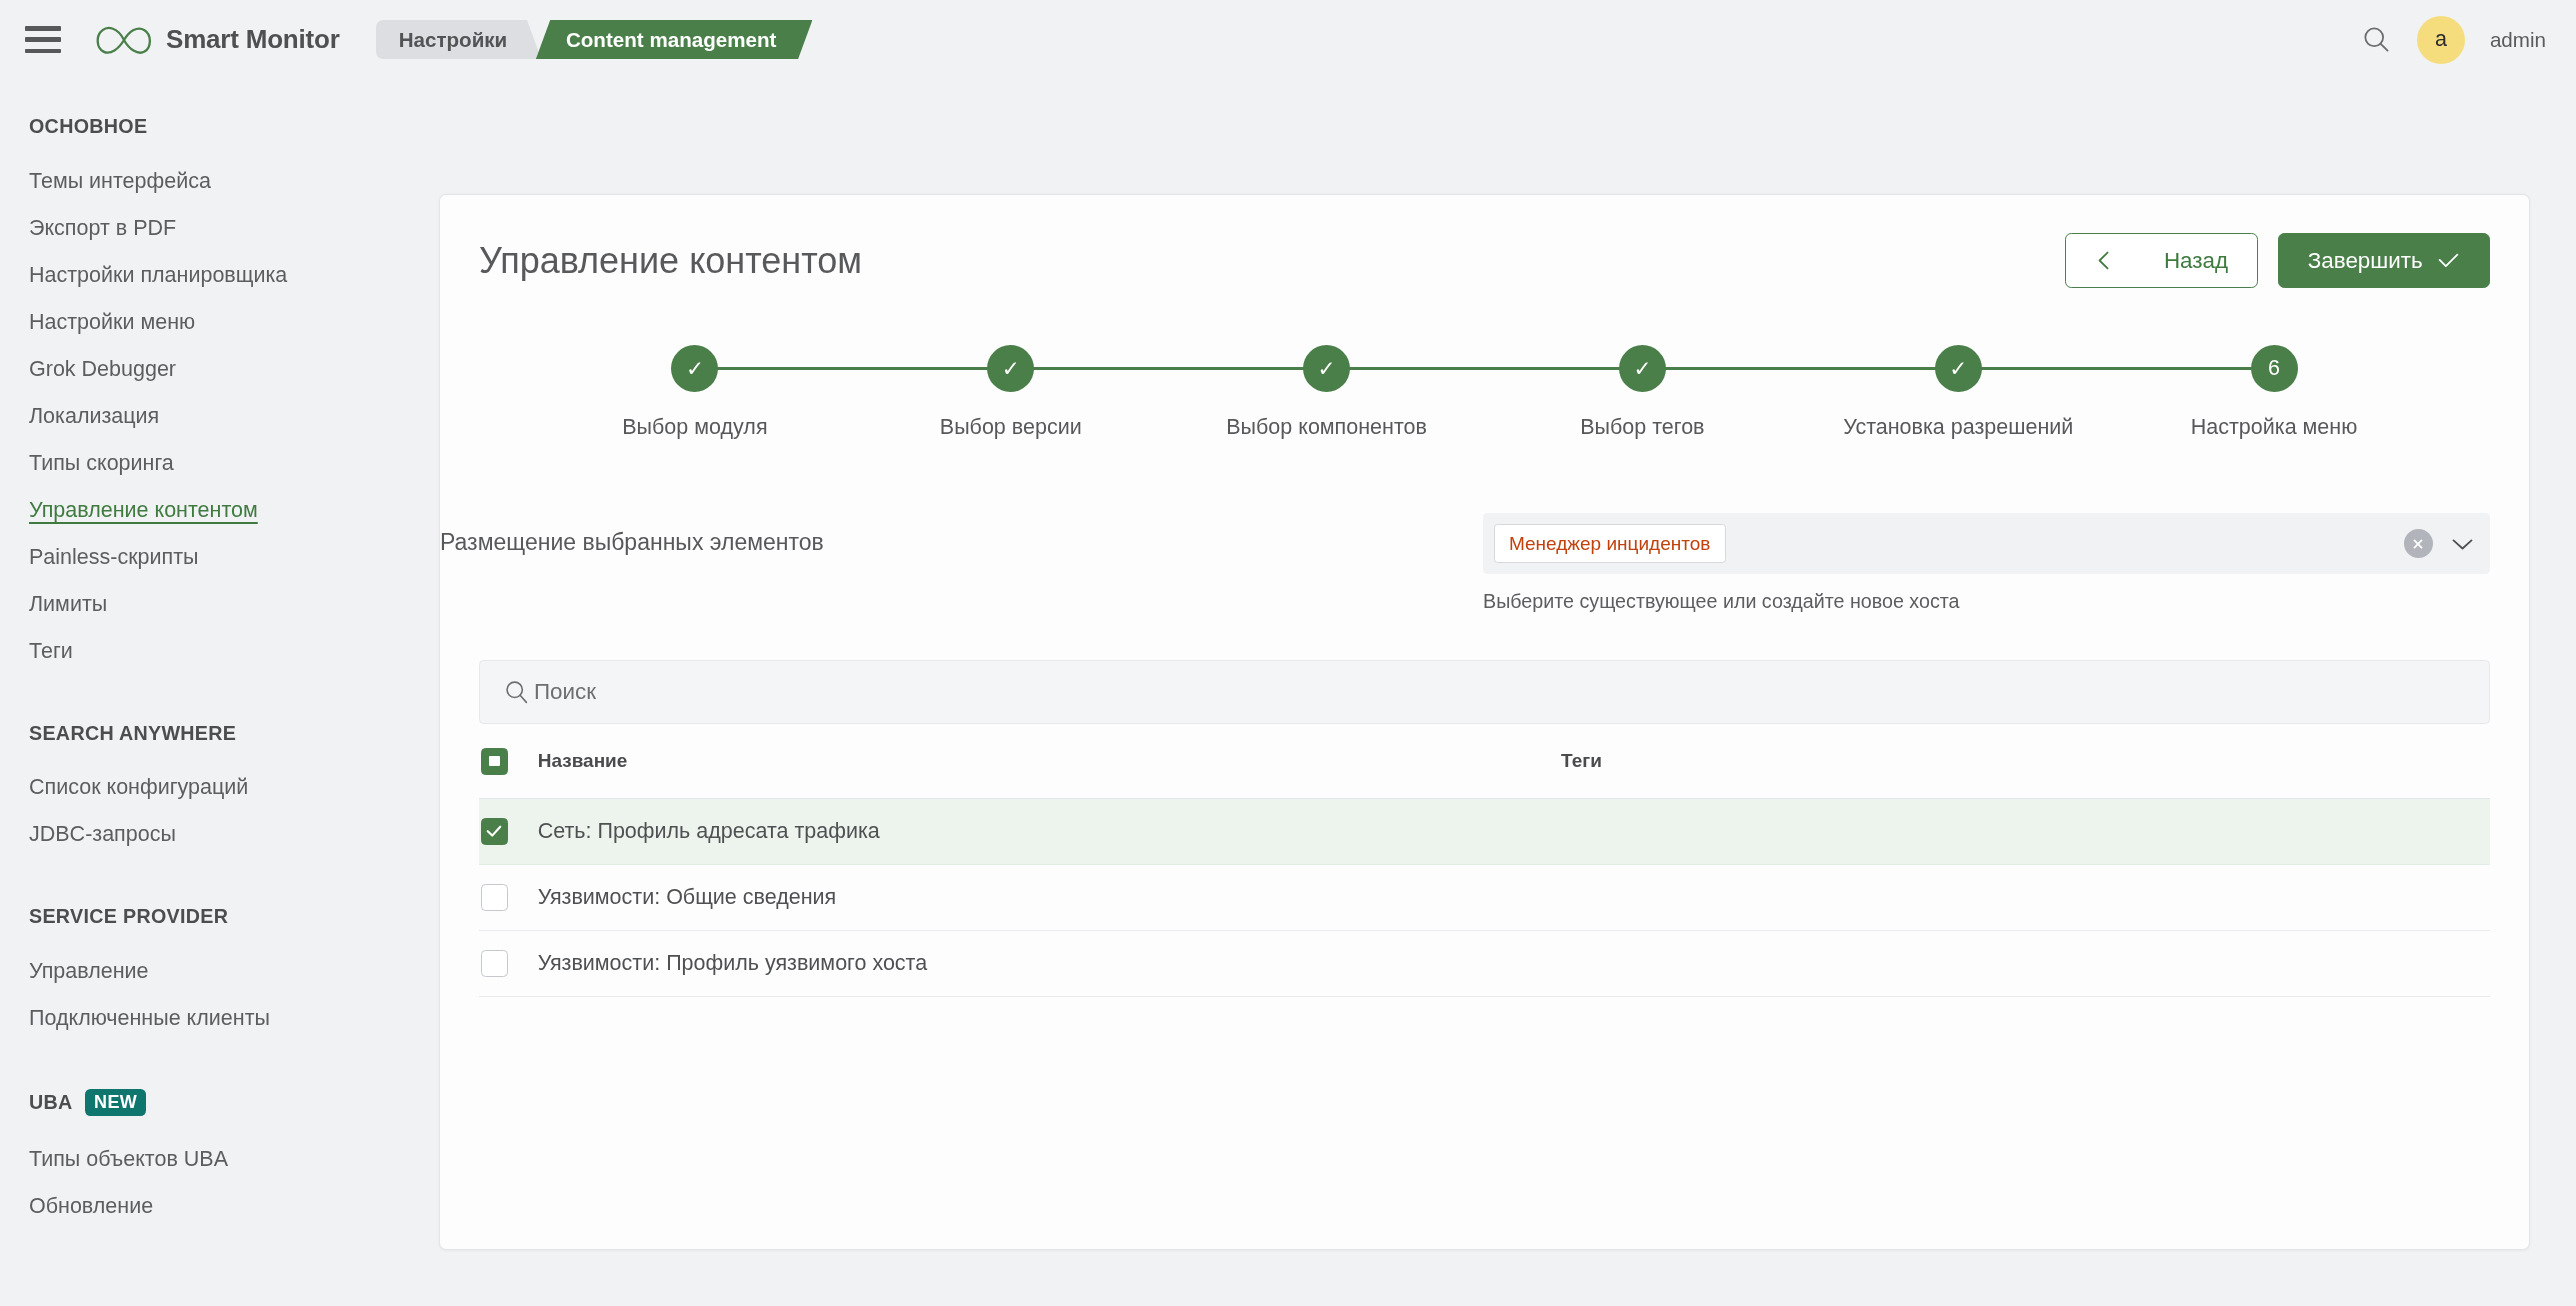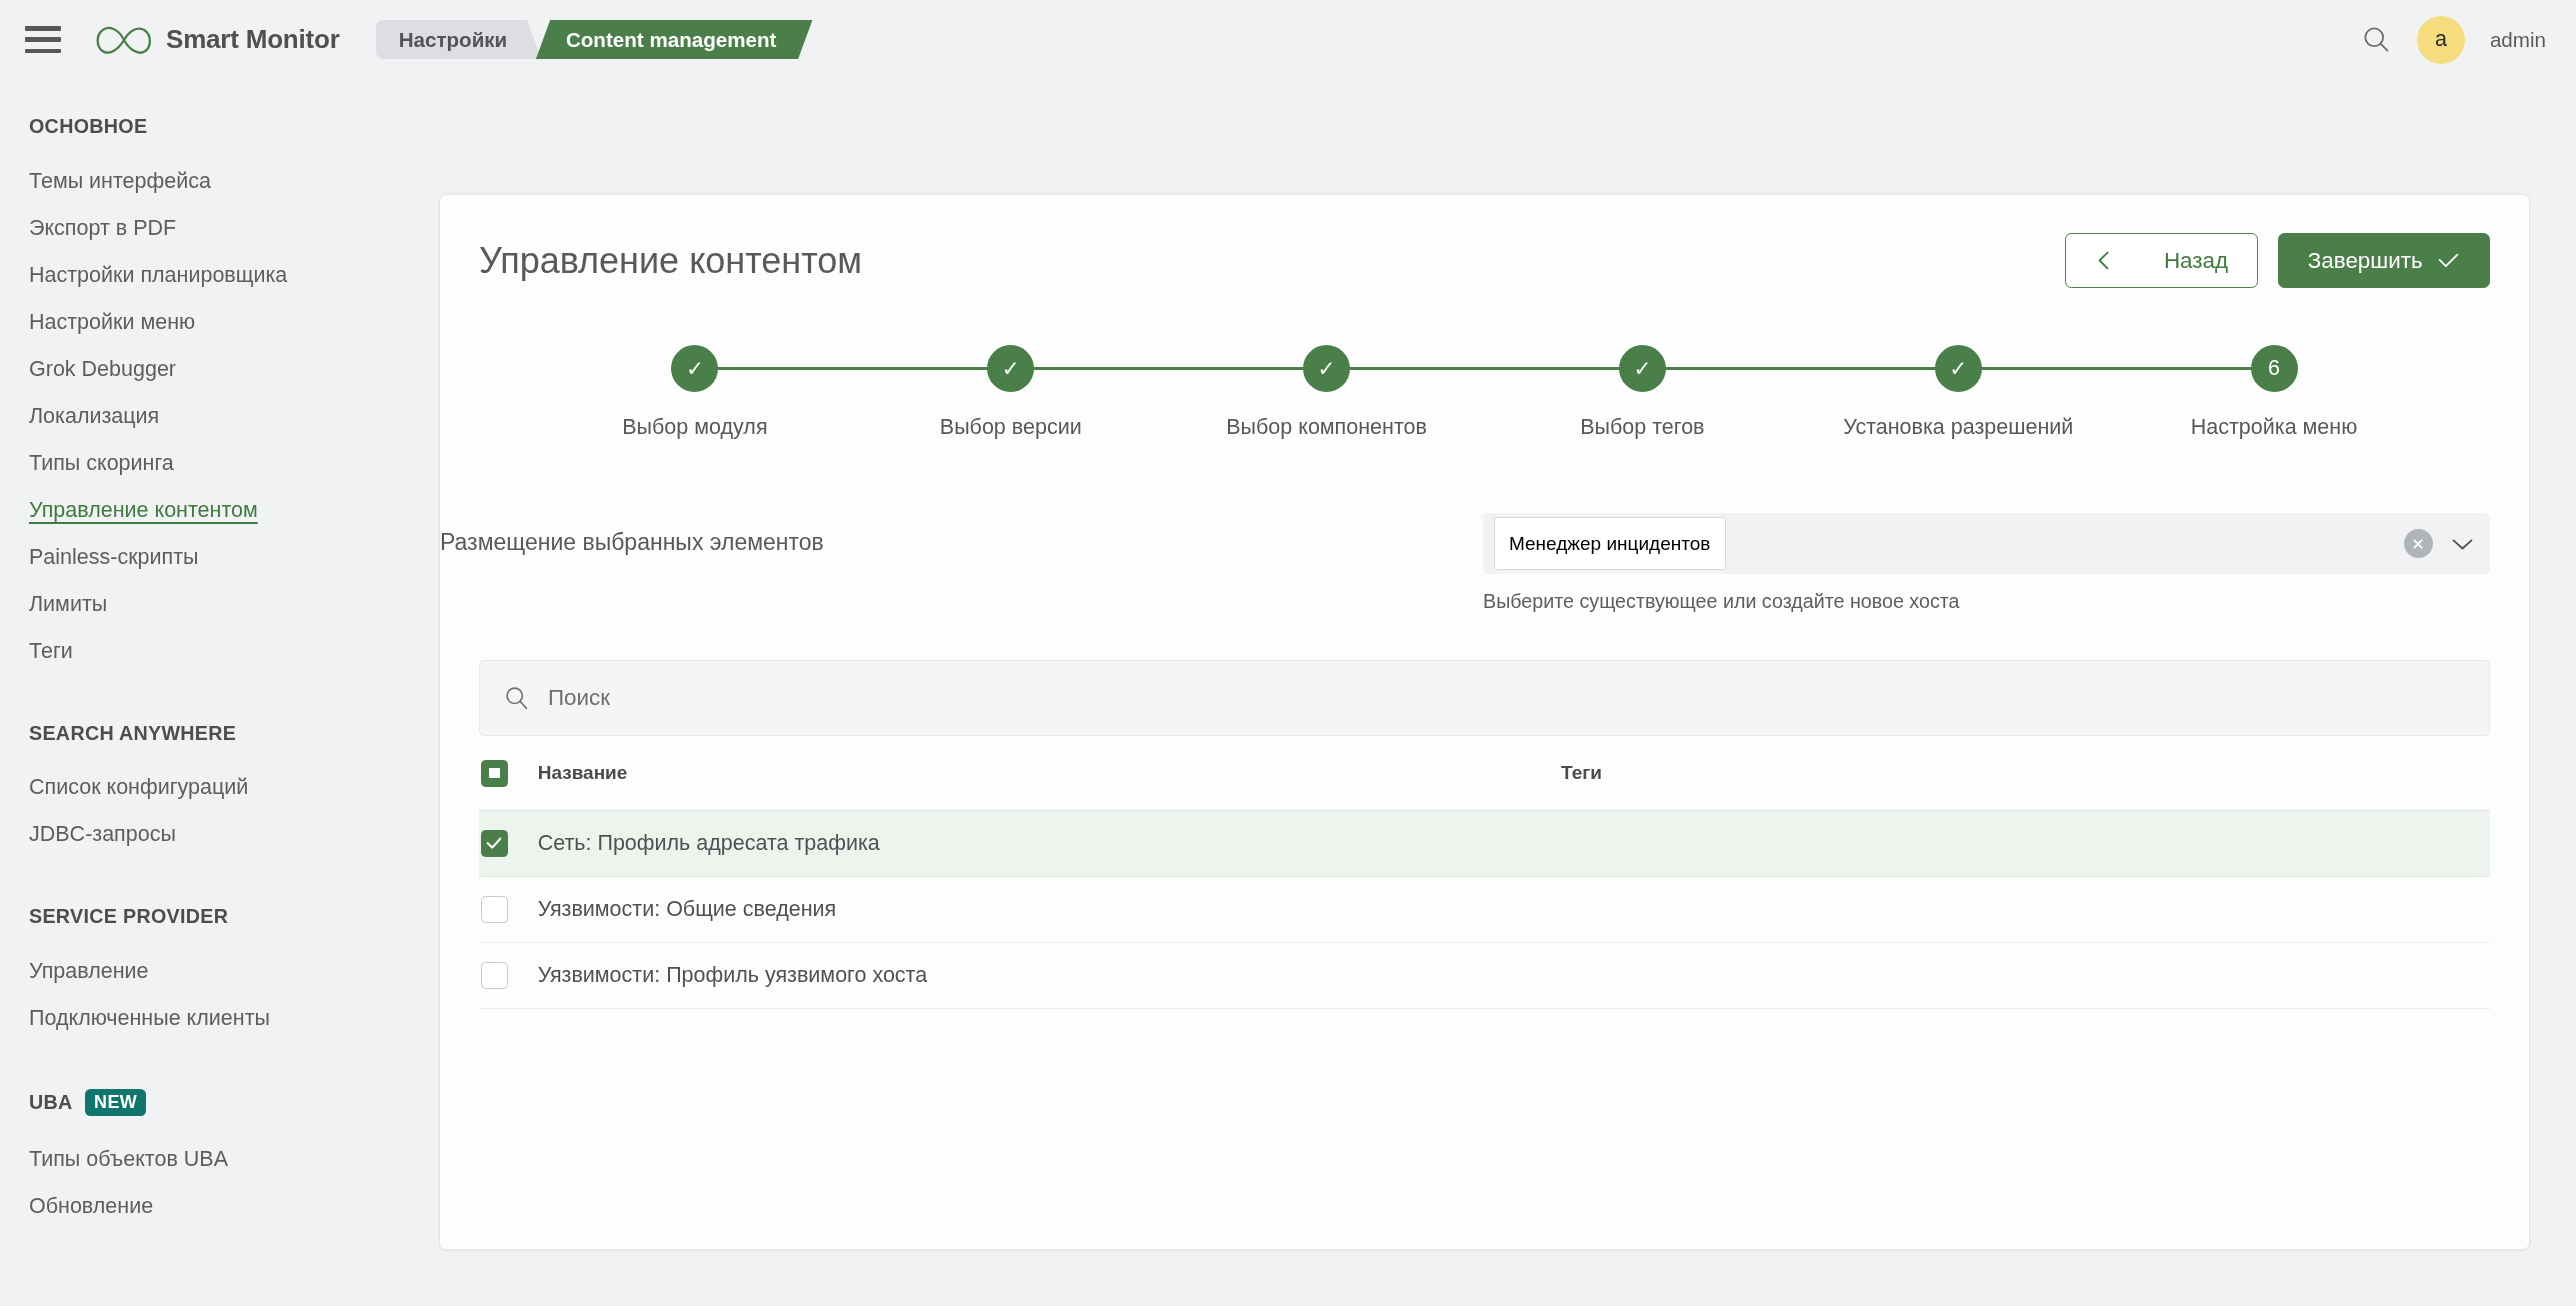--- a/index.html
+++ b/index.html
@@ -262,25 +262,25 @@
     height: 61px;
     display: flex;
     align-items: center;
     padding: 0 14.3px 0 10.7px;
     cursor: pointer;
   }
   .chip {
     background: #fff;
     border: 0.9px solid #d6d8dc;
     border-radius: 3.6px;
-    height: 53px;
+    height: 39px;
     display: flex; align-items: center;
     padding: 0 14.3px;
     font-size: 19px;
-    color: #000000;
+    color: #c2410c;
     white-space: nowrap;
   }
   .select-actions {
     margin-left: auto;
     display: flex;
     align-items: center;
     gap: 16px;
   }
   .clear-circle {
     width: 29px; height: 29px;
@@ -291,28 +291,28 @@
   }
   .field-hint {
     margin-top: 16px;
     font-size: 19.7px;
     color: #5c5d5f;
   }
 
   
   .search-bar {
     margin: 47px 39px 0 39px;
-    height: 76px;
+    height: 64px;
     background: #f4f5f6;
     border: 0.9px solid #e6e8eb;
     border-radius: 4.5px;
     display: flex;
     align-items: center;
     padding: 0 23px;
-    gap: 18px;
+    gap: 4px;
     cursor: text;
   }
   .search-placeholder {
     font-size: 22.4px;
     color: #6d6e70;
   }
 
   
   .table { margin: 0 39px; }
   .t-head {

